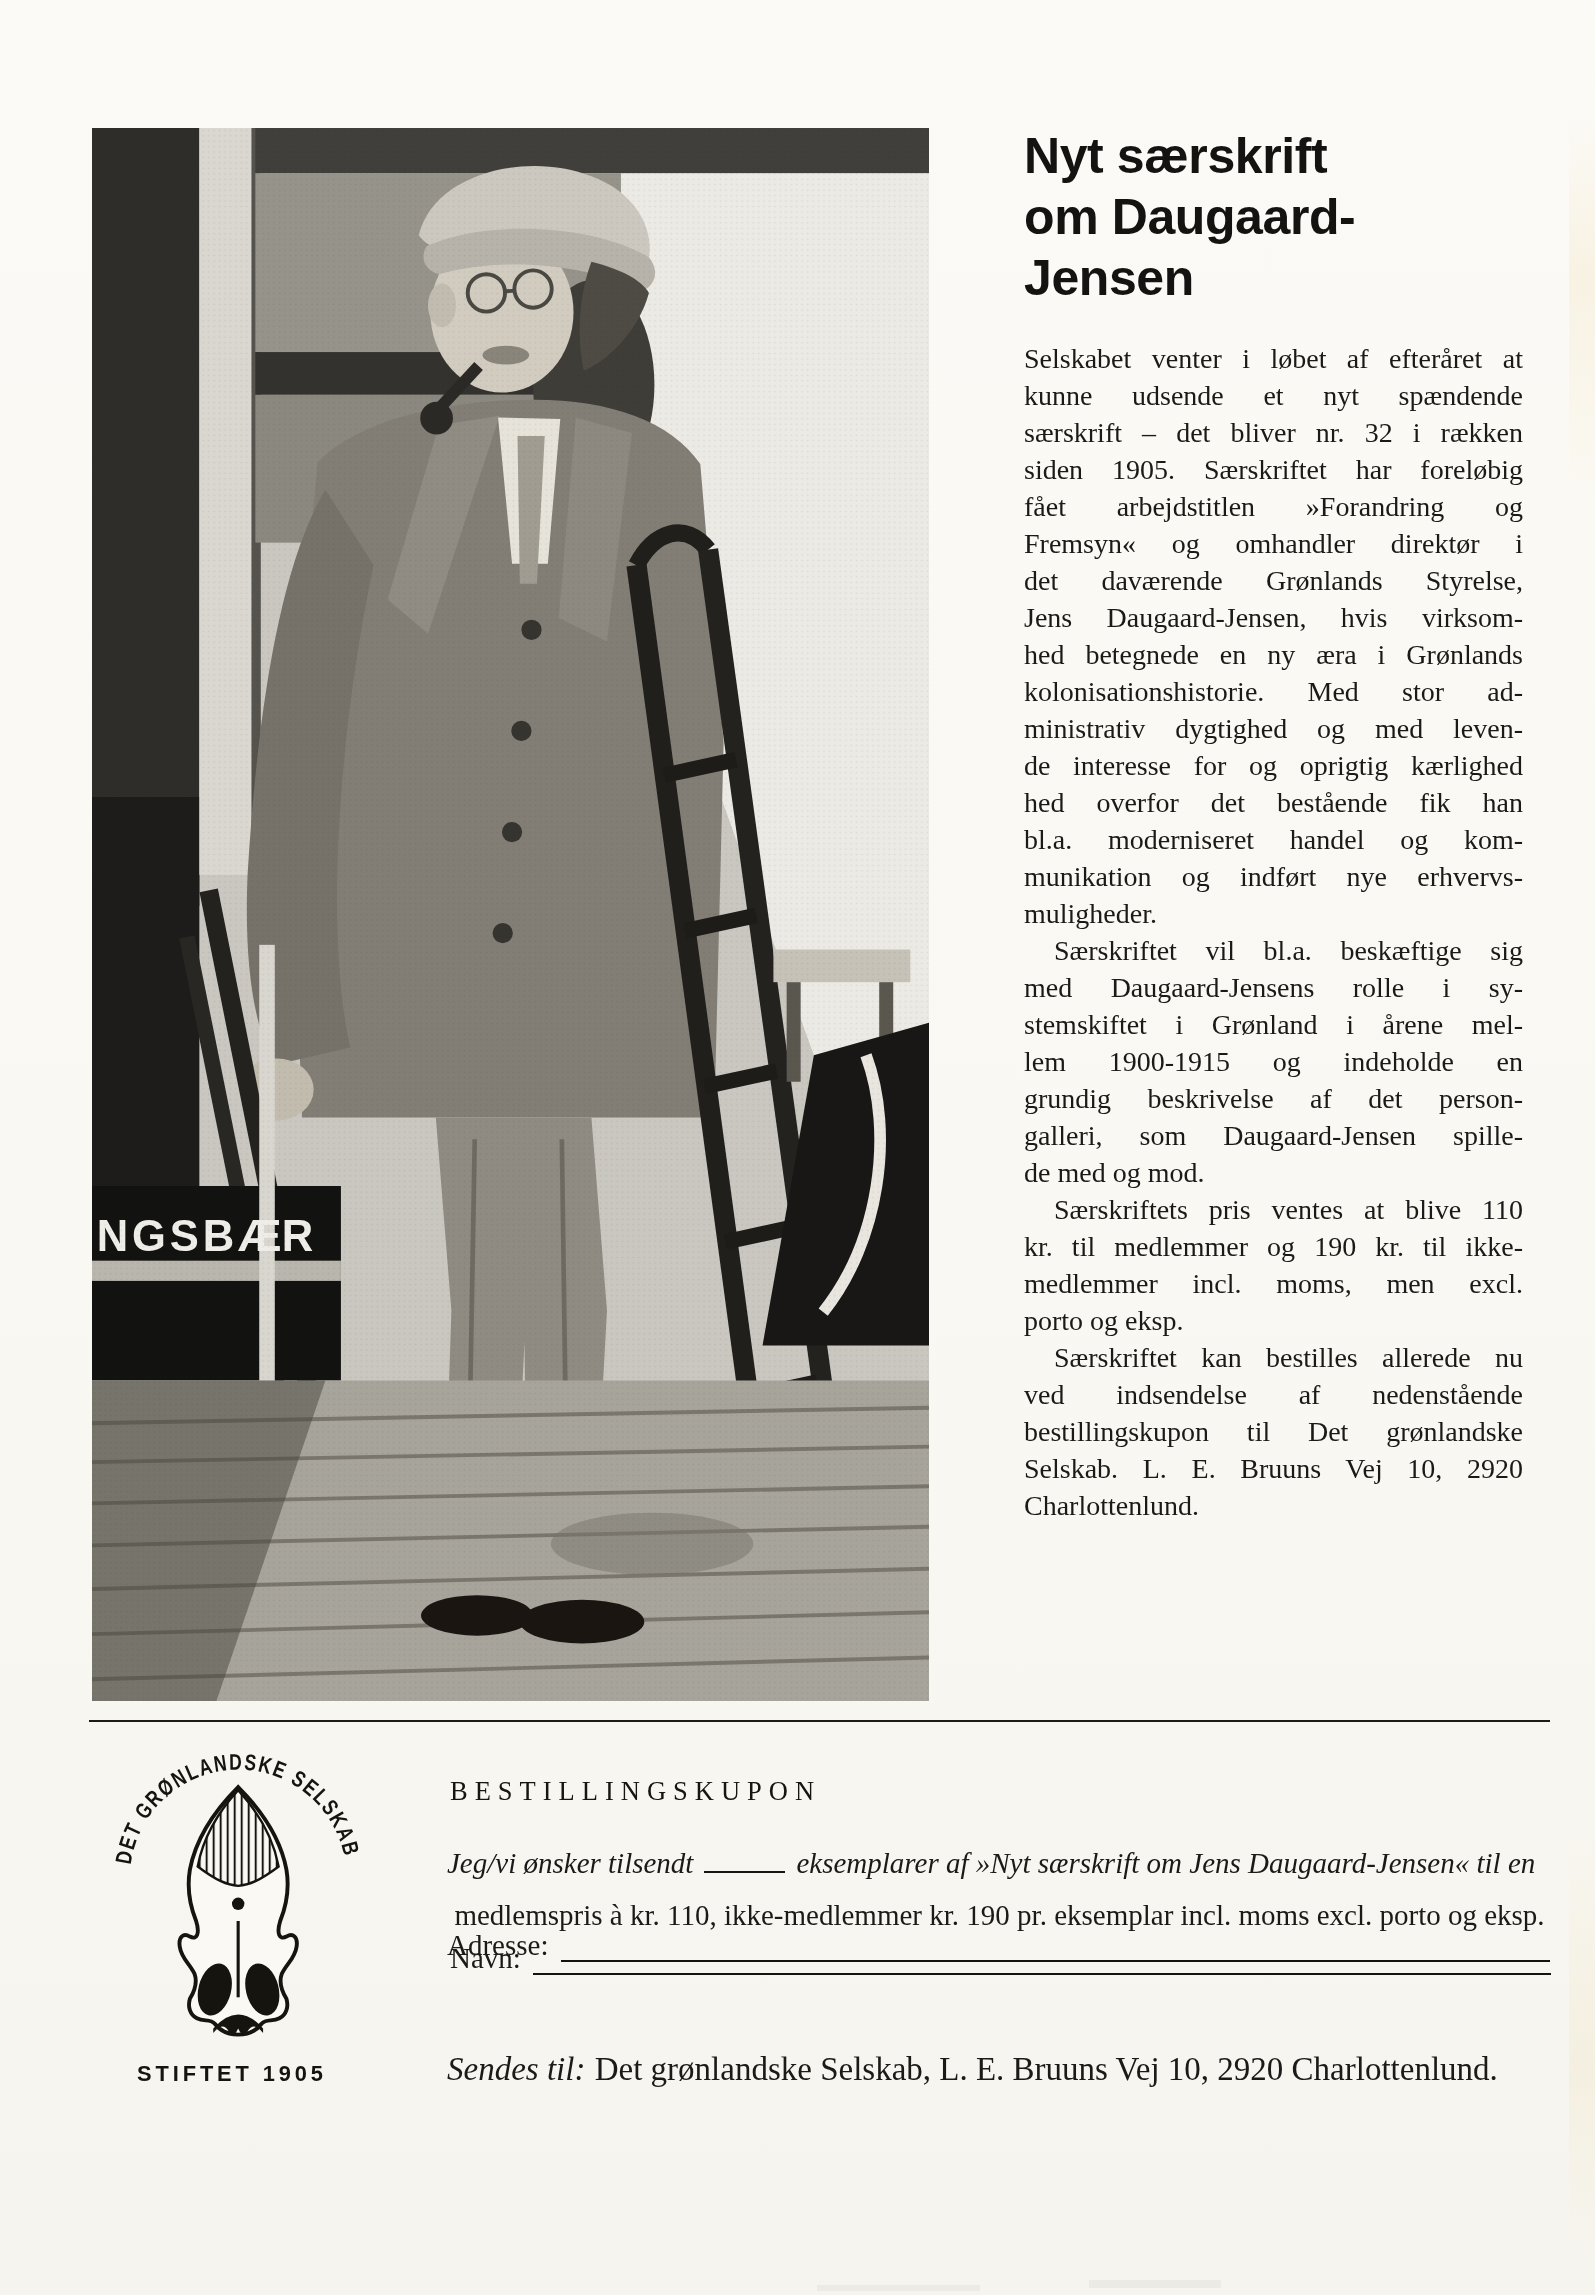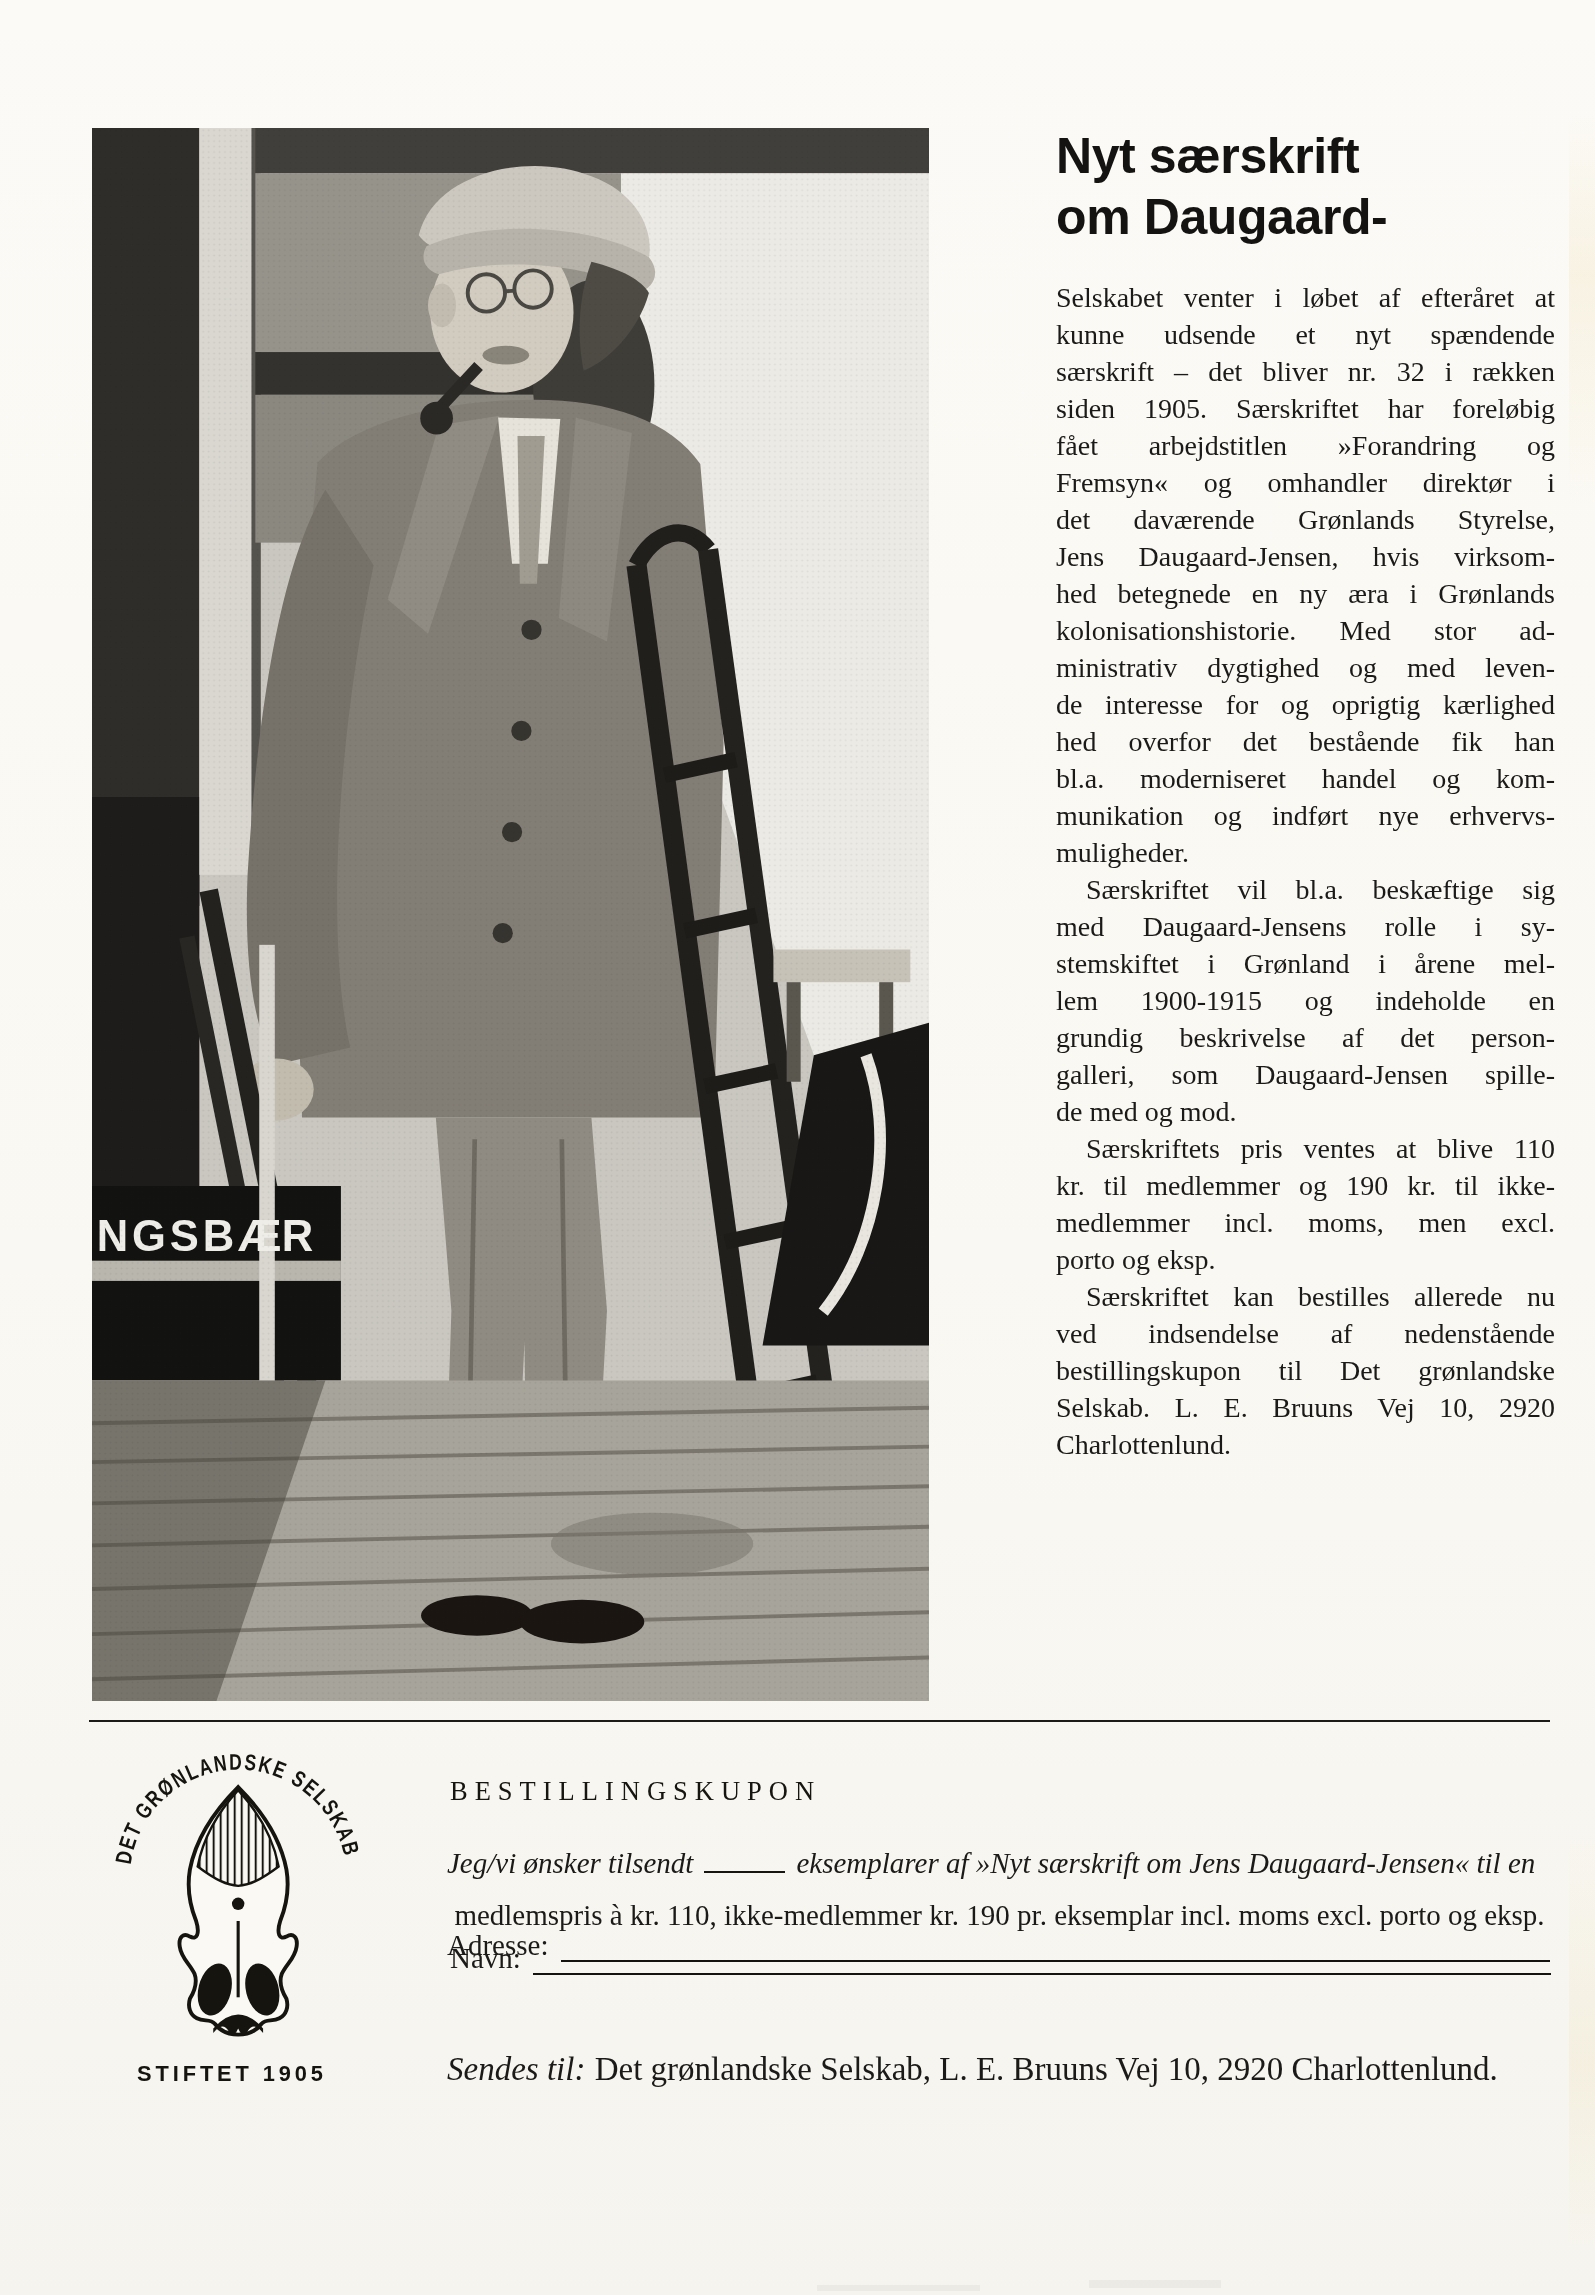--- a/index.html
+++ b/index.html
@@ -8,21 +8,21 @@
         font-family:"Liberation Serif",serif;color:#1b1a18;}
   .edge-tint{position:absolute;right:0;top:0;width:26.5px;height:100%;
         background:linear-gradient(180deg,rgba(235,220,170,0) 5%,rgba(235,220,170,.25) 12%,rgba(235,220,170,0) 22%,rgba(235,220,170,0) 80%,rgba(235,220,170,.22) 90%,rgba(235,220,170,0) 98%);}
   .smudge{position:absolute;background:rgba(60,58,52,.05);}
 
   
   .photo{position:absolute;left:92px;top:128px;width:837px;height:1573px;}
   .photo svg{display:block;width:100%;height:100%;}
 
   
-  .article{position:absolute;left:1056px;top:126px;width:499px;}
+  .article{position:absolute;left:1024px;top:126px;width:499px;}
   .hl-line{font-family:"Liberation Sans",sans-serif;font-weight:700;
            font-size:50px;line-height:61px;letter-spacing:-0.4px;color:#141312;}
   .article-body{margin-top:31px;}
   .bline{font-size:28px;line-height:37px;text-align:justify;text-align-last:justify;
          white-space:normal;}
   .bline.end{text-align-last:left;}
   .bline.ind{padding-left:30px;}
 
   
   .rule{position:absolute;left:89px;top:1720px;width:1461px;height:2.3px;background:#1c1b18;}
@@ -149,20 +149,21 @@
       <ellipse cx="630" cy="1920" rx="80" ry="28" fill="#1a1511"></ellipse>
 
       <rect x="0" y="0" width="1076" height="2022" fill="url(#dots)"></rect>
     </svg>
   </div>
 
   <div class="article">
     <div>
       <div class="hl-line">Nyt særskrift</div>
       <div class="hl-line">om Daugaard-</div>
+      <div class="hl-line">Jensen</div>
     </div>
     <div class="article-body">
       <div>
         <div class="bline">Selskabet venter i løbet af efteråret at</div>
         <div class="bline">kunne udsende et nyt spændende</div>
         <div class="bline">særskrift – det bliver nr. 32 i rækken</div>
         <div class="bline">siden 1905. Særskriftet har foreløbig</div>
         <div class="bline">fået arbejdstitlen »Forandring og</div>
         <div class="bline">Fremsyn« og omhandler direktør i</div>
         <div class="bline">det daværende Grønlands Styrelse,</div>

